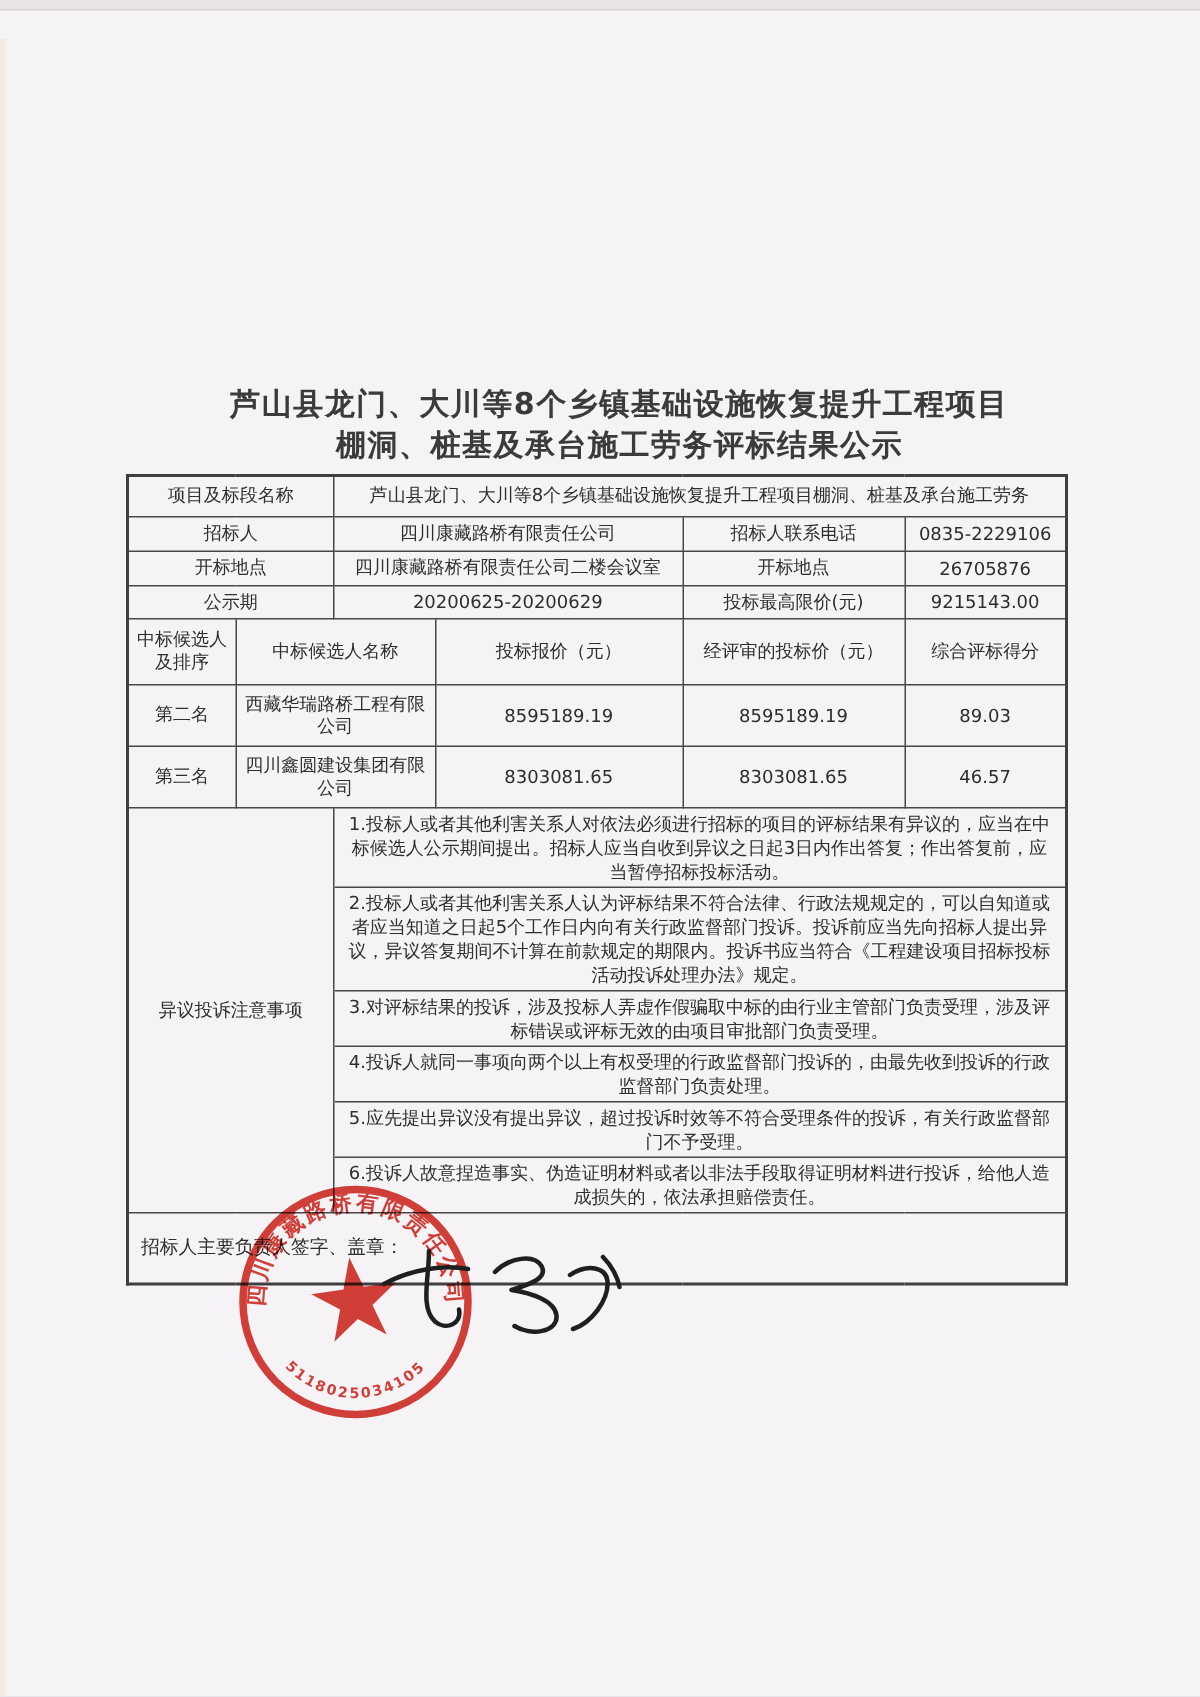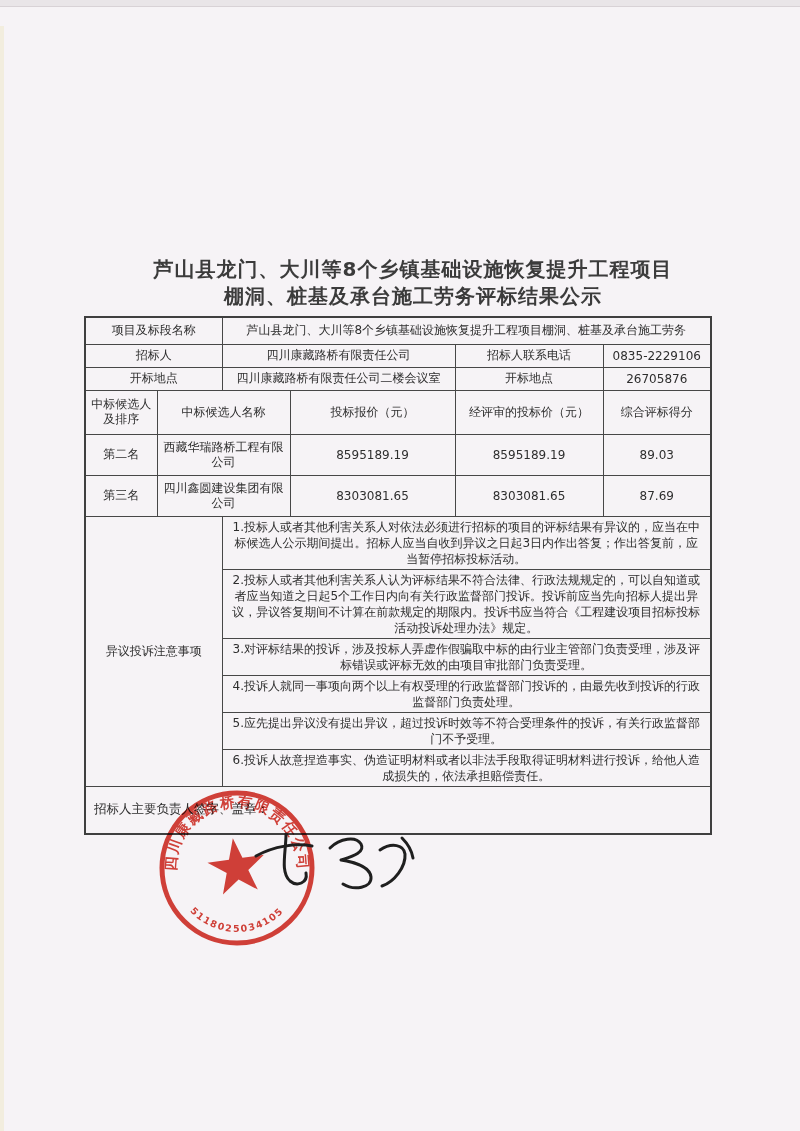--- a/index.html
+++ b/index.html
@@ -86,41 +86,47 @@
       <td colspan="2">四川康藏路桥有限责任公司</td>
       <td>招标人联系电话</td>
       <td>0835-2229106</td>
     </tr>
     <tr class="r-info">
       <td colspan="2">开标地点</td>
       <td colspan="2">四川康藏路桥有限责任公司二楼会议室</td>
       <td>开标地点</td>
       <td>26705876</td>
     </tr>
+    <tr class="r-info4">
+      <td colspan="2">公示期</td>
+      <td colspan="2">20200625-20200629</td>
+      <td>投标最高限价(元)</td>
+      <td>9215143.00</td>
+    </tr>
     <tr class="r-head">
       <th class="pre">中标候选人
 及排序</th>
       <th colspan="2">中标候选人名称</th>
       <th>投标报价（元）</th>
       <th>经评审的投标价（元）</th>
       <th>综合评标得分</th>
     </tr>
     <tr class="r-cand">
       <td>第二名</td>
       <td colspan="2" class="name-cell">西藏华瑞路桥工程有限公司</td>
       <td>8595189.19</td>
       <td>8595189.19</td>
       <td>89.03</td>
     </tr>
     <tr class="r-cand">
       <td>第三名</td>
       <td colspan="2" class="name-cell">四川鑫圆建设集团有限公司</td>
       <td>8303081.65</td>
       <td>8303081.65</td>
-      <td>87.69</td>
+      <td>46.57</td>
     </tr>
     <tr>
       <td colspan="2">异议投诉注意事项</td>
       <td colspan="4" class="notes-cell">
         <div class="note-item">1.投标人或者其他利害关系人对依法必须进行招标的项目的评标结果有异议的，应当在中标候选人公示期间提出。招标人应当自收到异议之日起3日内作出答复；作出答复前，应当暂停招标投标活动。</div>
         <div class="note-item">2.投标人或者其他利害关系人认为评标结果不符合法律、行政法规规定的，可以自知道或者应当知道之日起5个工作日内向有关行政监督部门投诉。投诉前应当先向招标人提出异议，异议答复期间不计算在前款规定的期限内。投诉书应当符合《工程建设项目招标投标活动投诉处理办法》规定。</div>
         <div class="note-item">3.对评标结果的投诉，涉及投标人弄虚作假骗取中标的由行业主管部门负责受理，涉及评标错误或评标无效的由项目审批部门负责受理。</div>
         <div class="note-item">4.投诉人就同一事项向两个以上有权受理的行政监督部门投诉的，由最先收到投诉的行政监督部门负责处理。</div>
         <div class="note-item">5.应先提出异议没有提出异议，超过投诉时效等不符合受理条件的投诉，有关行政监督部门不予受理。</div>
         <div class="note-item">6.投诉人故意捏造事实、伪造证明材料或者以非法手段取得证明材料进行投诉，给他人造成损失的，依法承担赔偿责任。</div>

